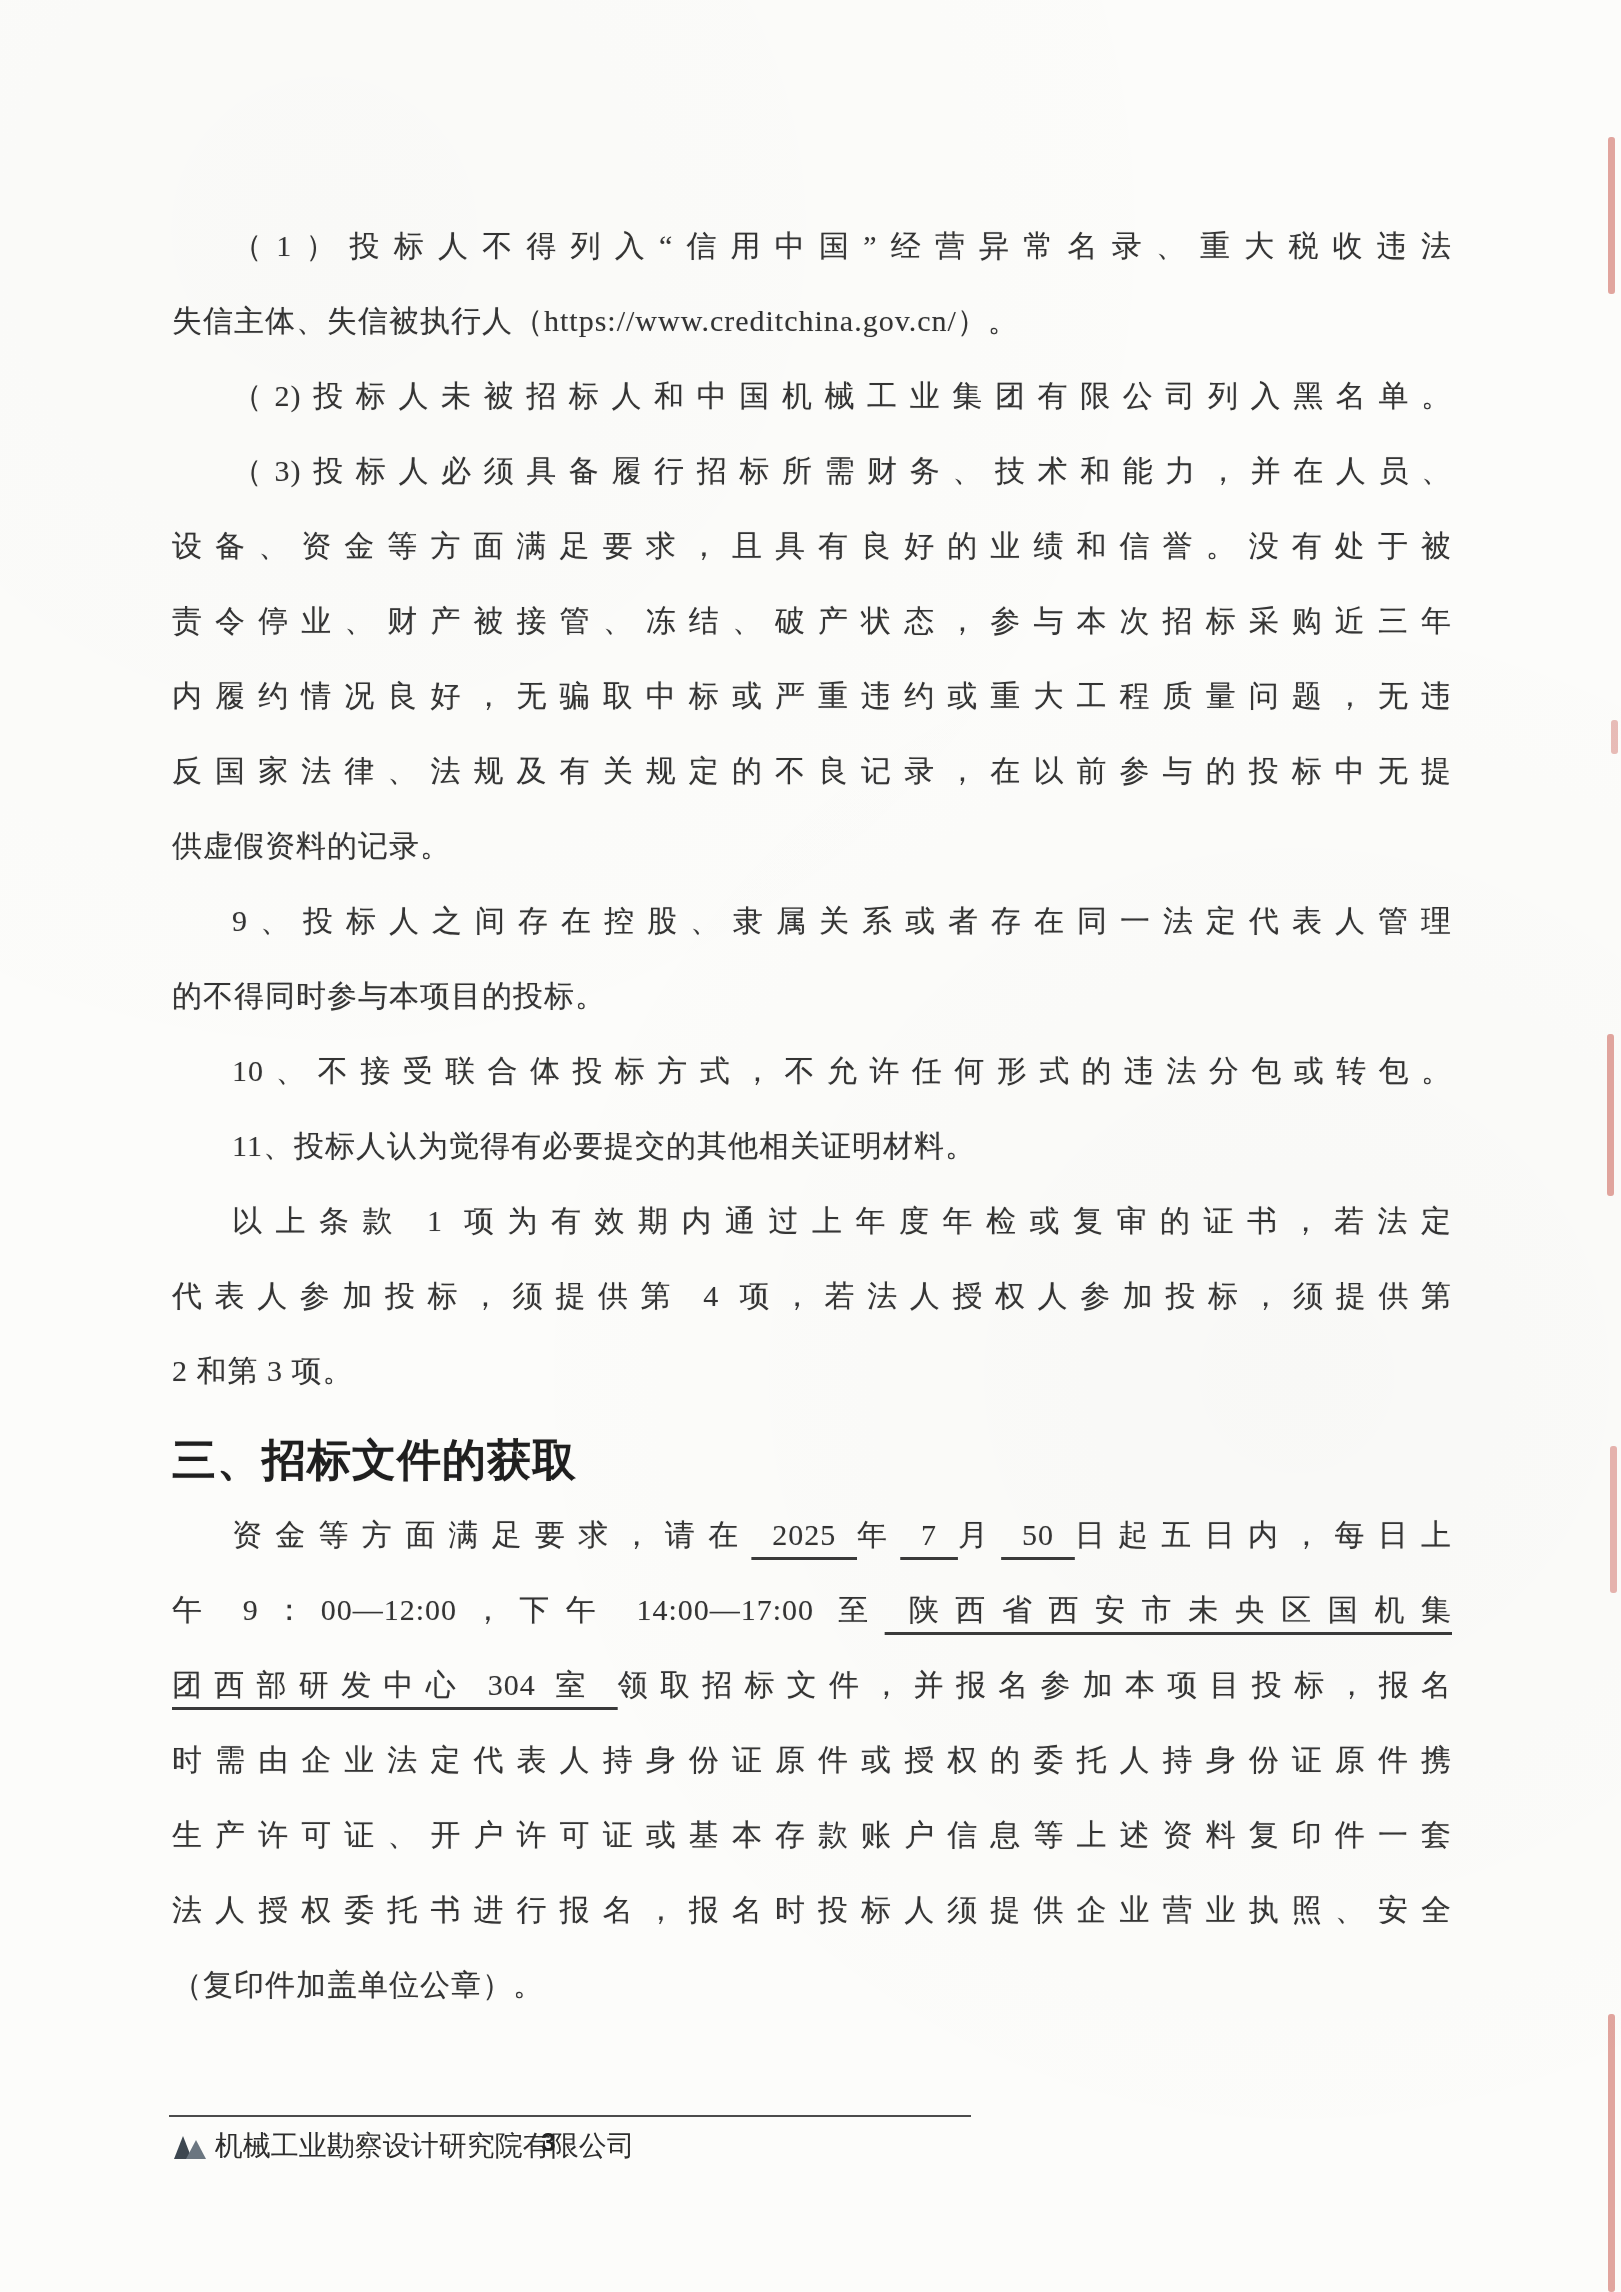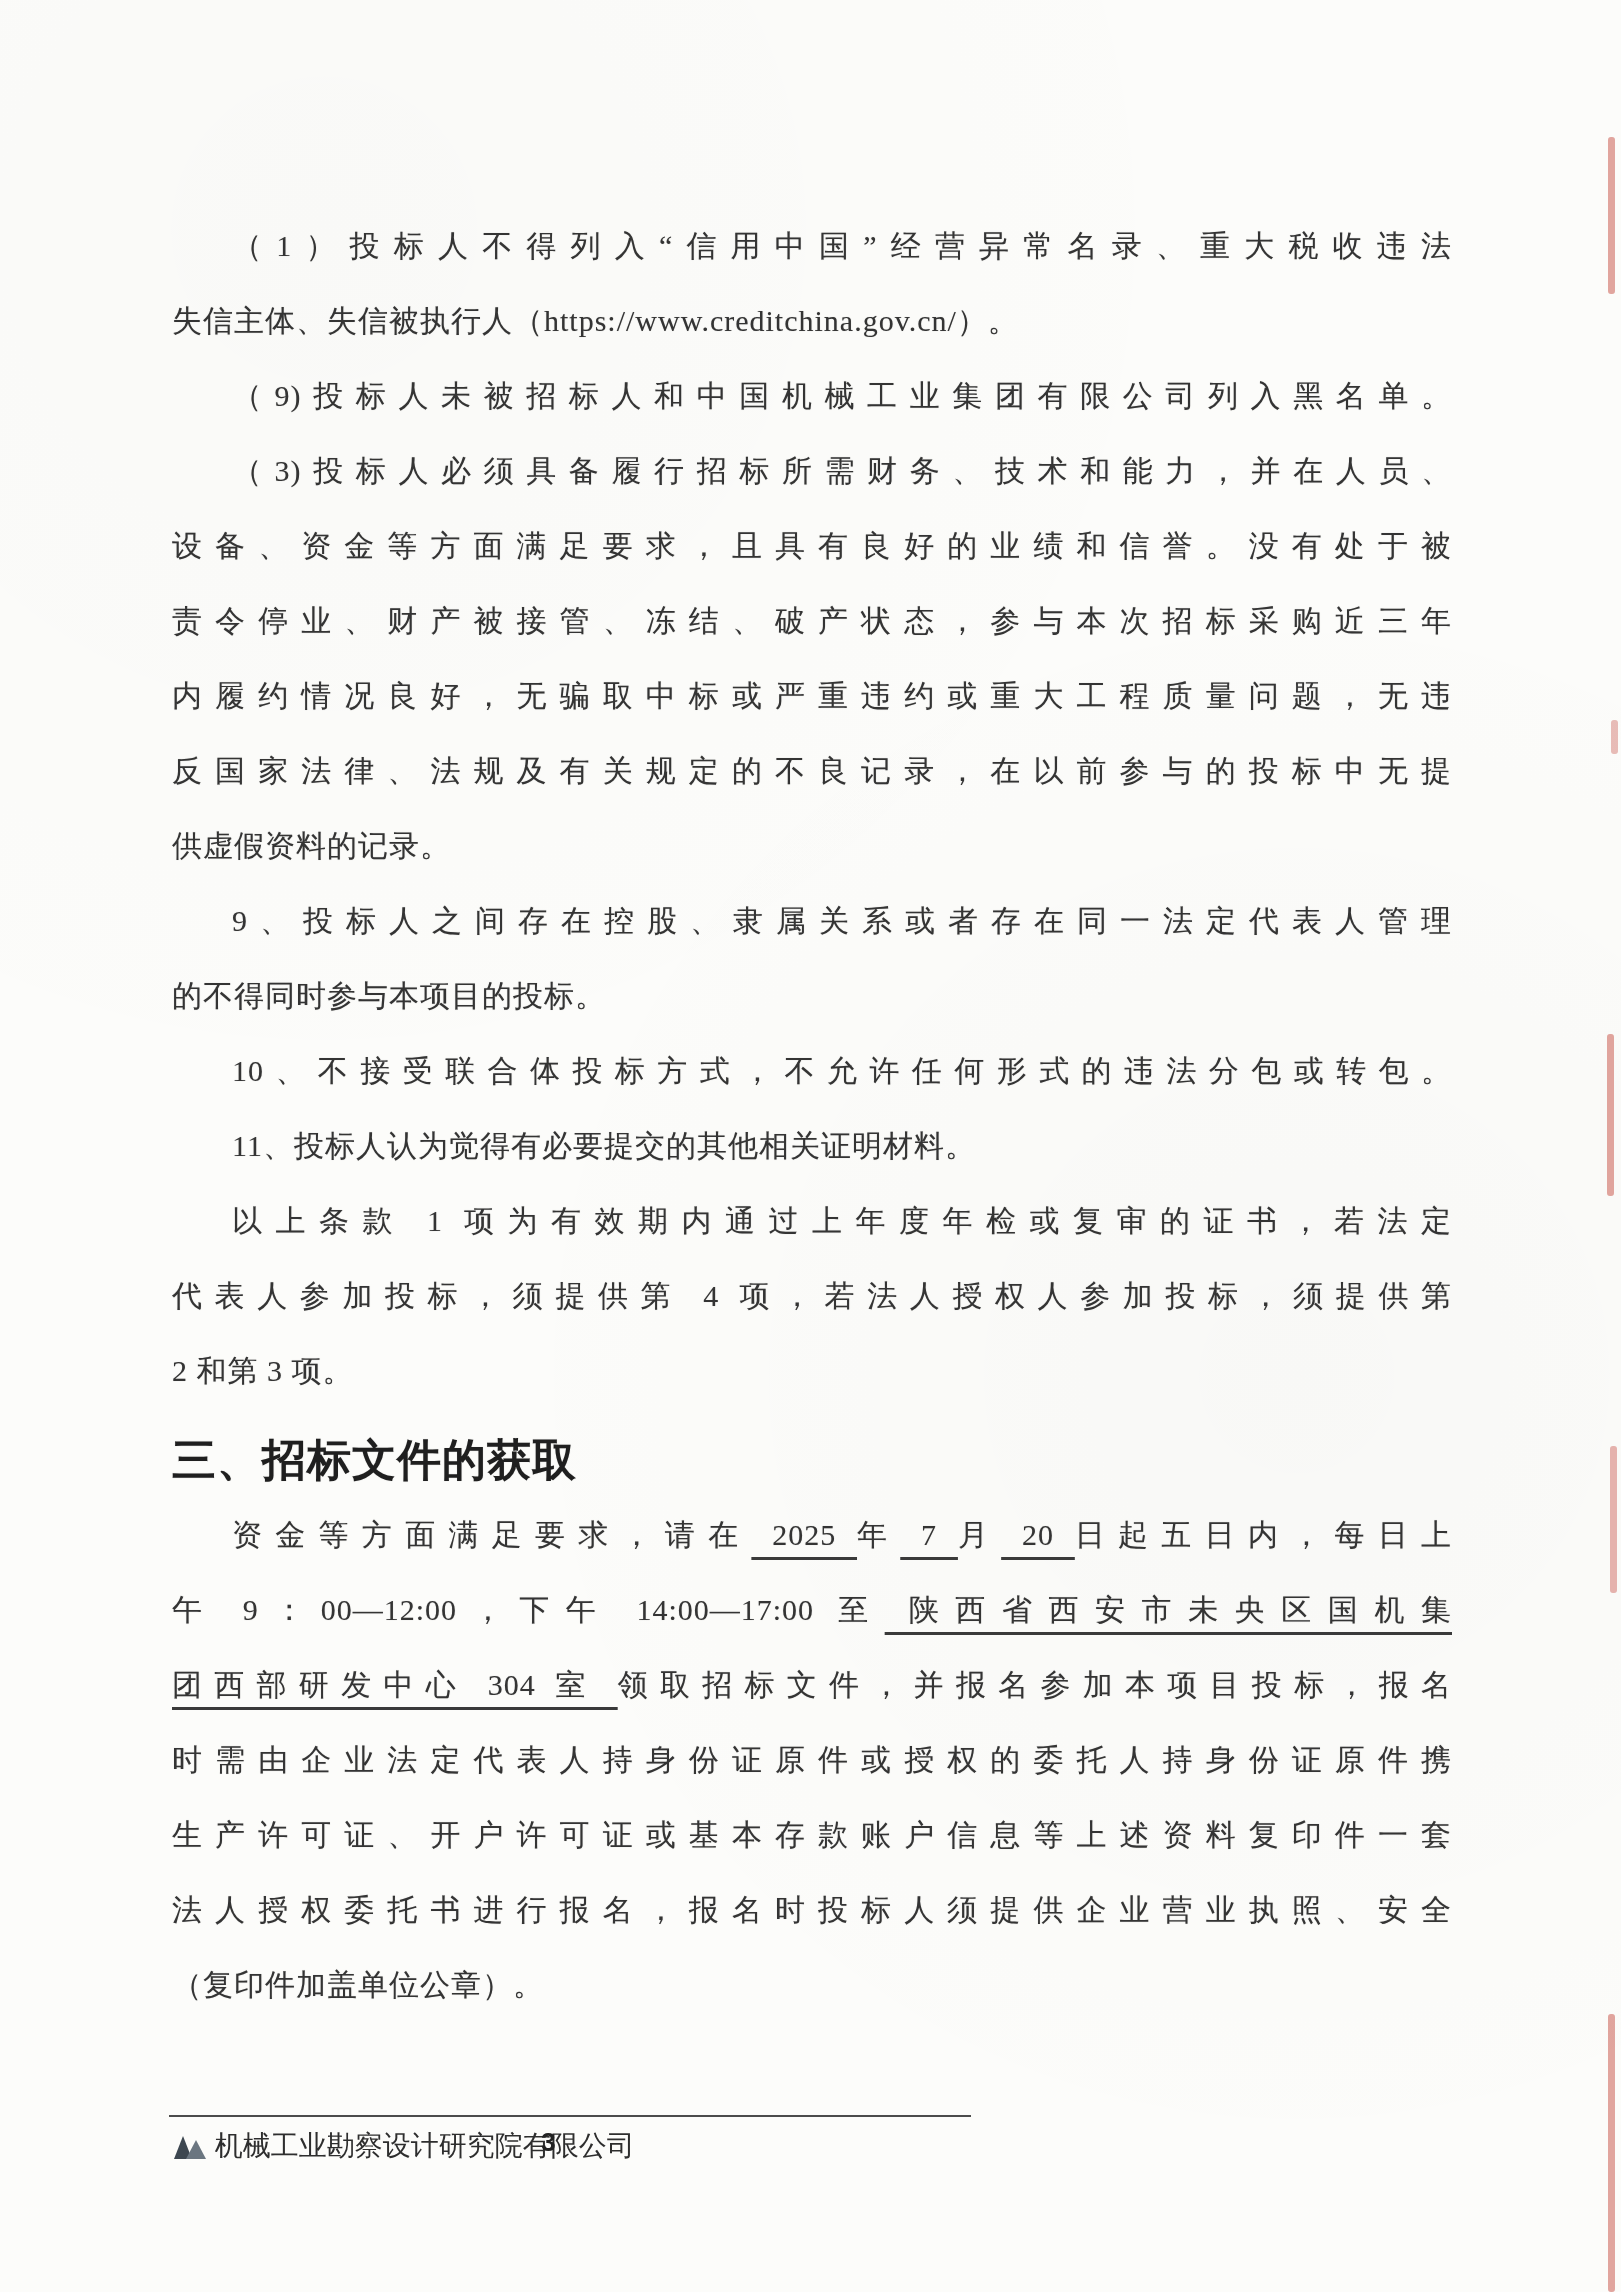--- a/index.html
+++ b/index.html
@@ -95,36 +95,36 @@
   .art-5{ left:1608px; top:2014px; height:278px; }
 </style>
 </head>
 <body>
 
 <div class="page">
 
   <div class="doc-body">
       <p class="line indent full"><span>（1）投标人不得列入“信用中国”经营异常名录、重大税收违法</span></p>
       <p class="line"><span>失信主体、失信被执行人（https://www.creditchina.gov.cn/）。</span></p>
-      <p class="line indent full"><span>（9)投标人未被招标人和中国机械工业集团有限公司列入黑名单。</span></p>
+      <p class="line indent full"><span>（2)投标人未被招标人和中国机械工业集团有限公司列入黑名单。</span></p>
       <p class="line indent full"><span>（3)投标人必须具备履行招标所需财务、技术和能力，并在人员、</span></p>
       <p class="line full"><span>设备、资金等方面满足要求，且具有良好的业绩和信誉。没有处于被</span></p>
       <p class="line full"><span>责令停业、财产被接管、冻结、破产状态，参与本次招标采购近三年</span></p>
       <p class="line full"><span>内履约情况良好，无骗取中标或严重违约或重大工程质量问题，无违</span></p>
       <p class="line full"><span>反国家法律、法规及有关规定的不良记录，在以前参与的投标中无提</span></p>
       <p class="line"><span>供虚假资料的记录。</span></p>
       <p class="line indent full"><span>9、投标人之间存在控股、隶属关系或者存在同一法定代表人管理</span></p>
       <p class="line"><span>的不得同时参与本项目的投标。</span></p>
       <p class="line indent full"><span>10、不接受联合体投标方式，不允许任何形式的违法分包或转包。</span></p>
       <p class="line indent"><span>11、投标人认为觉得有必要提交的其他相关证明材料。</span></p>
       <p class="line indent full"><span>以上条款 1 项为有效期内通过上年度年检或复审的证书，若法定</span></p>
       <p class="line full"><span>代表人参加投标，须提供第 4 项，若法人授权人参加投标，须提供第</span></p>
       <p class="line"><span>2 和第 3 项。</span></p>
       <p class="line heading"><span>三、招标文件的获取</span></p>
-      <p class="line indent full"><span>资金等方面满足要求，请在</span><span class="u"> 2025 </span><span>年</span><span class="u"> 7 </span><span>月</span><span class="u"> 20 </span><span>日起五日内，每日上</span></p>
+      <p class="line indent full"><span>资金等方面满足要求，请在</span><span class="u"> 2025 </span><span>年</span><span class="u"> 7 </span><span>月</span><span class="u"> 50 </span><span>日起五日内，每日上</span></p>
       <p class="line full"><span>午 9：00—12:00，下午 14:00—17:00 至</span><span class="u"> 陕西省西安市未央区国机集</span></p>
       <p class="line full"><span class="u">团西部研发中心 304 室 </span><span>领取招标文件，并报名参加本项目投标，报名</span></p>
       <p class="line full"><span>时需由企业法定代表人持身份证原件或授权的委托人持身份证原件携</span></p>
       <p class="line full"><span>生产许可证、开户许可证或基本存款账户信息等上述资料复印件一套</span></p>
       <p class="line full"><span>法人授权委托书进行报名，报名时投标人须提供企业营业执照、安全</span></p>
       <p class="line"><span>（复印件加盖单位公章）。</span></p>
     </div>
 
   <div class="footer-rule"></div>
 

